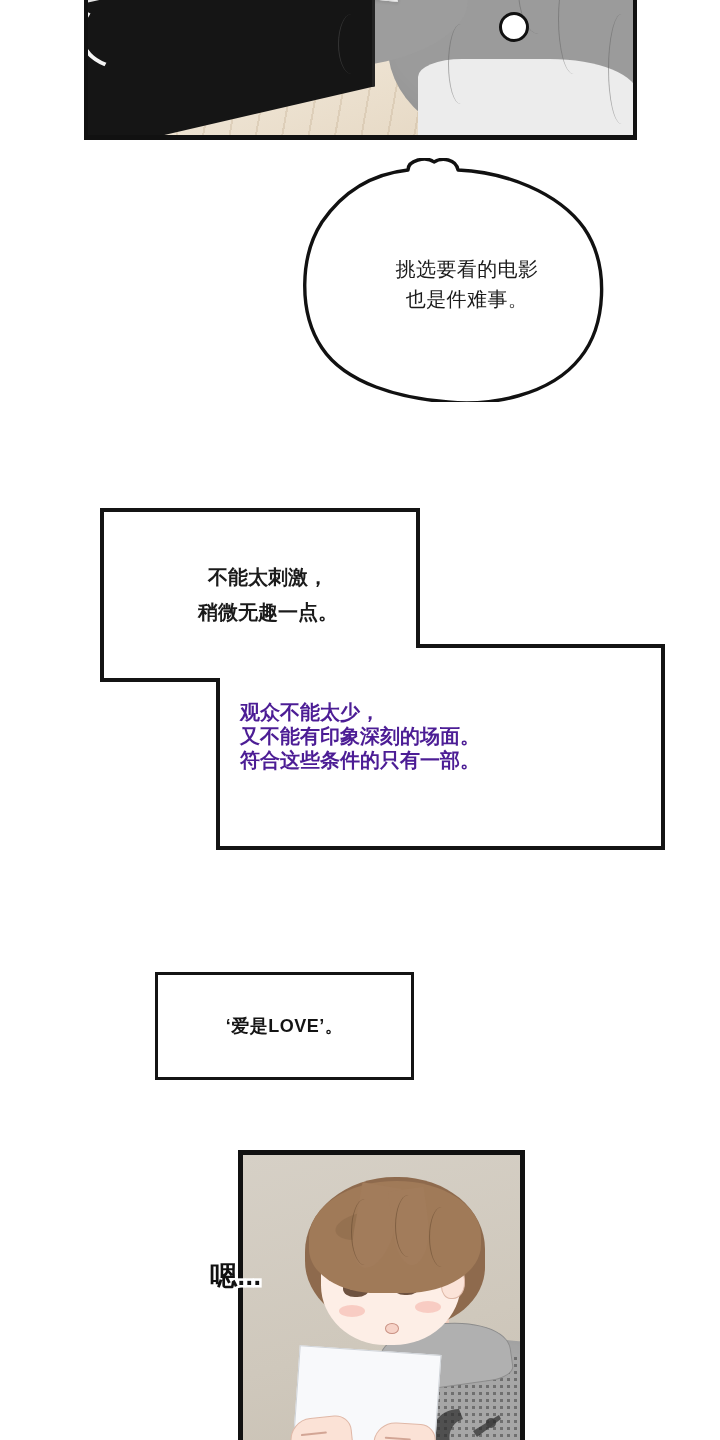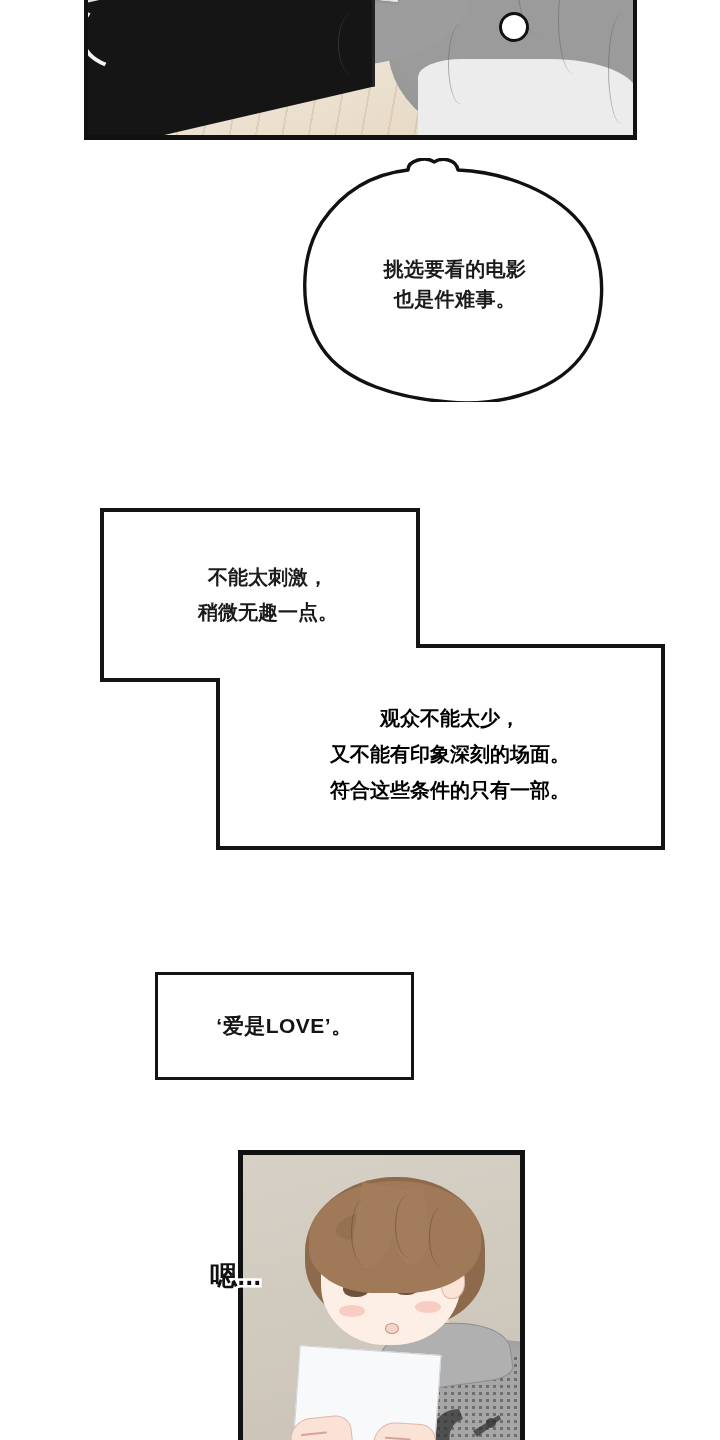--- a/index.html
+++ b/index.html
@@ -176,27 +176,27 @@
     height: 244px;
   }
   #thought-bubble svg {
     position: absolute;
     inset: 0;
     width: 100%;
     height: 100%;
   }
   .bubble-text {
     position: absolute;
-    left: 0;
+    left: 12px;
     top: 96px;
     width: 100%;
     text-align: center;
     font-size: 20px;
     line-height: 30px;
-    font-weight: 700;
+    font-weight: 400;
     color: #1b1b1b;
     letter-spacing: 0.4px;
     white-space: pre-line;
   }
 
   
   #narration-lshape {
     position: absolute;
     left: 100px;
     top: 508px;
@@ -219,44 +219,43 @@
     line-height: 35px;
     font-weight: 700;
     color: #1b1b1b;
     white-space: pre-line;
   }
   .narr-line-b {
     position: absolute;
     left: 140px;
     top: 192px;
     width: 420px;
-    text-align: center;
     font-size: 20px;
-    line-height: 36px;
+    line-height: 24px;
     font-weight: 700;
-    color: #000000;
+    color: #4c1d95;
     white-space: pre-line;
   }
 
   
   #title-box {
     position: absolute;
     left: 155px;
     top: 972px;
     width: 259px;
     height: 108px;
     box-sizing: border-box;
     border: 3.5px solid #141414;
     background: #ffffff;
     display: flex;
     align-items: center;
     justify-content: center;
   }
   .title-text {
-    font-size: 21px;
+    font-size: 18px;
     font-weight: 700;
     color: #141414;
     letter-spacing: 0.5px;
   }
 
   
   #panel-bottom {
     left: 238px;
     top: 1150px;
     width: 287px;

